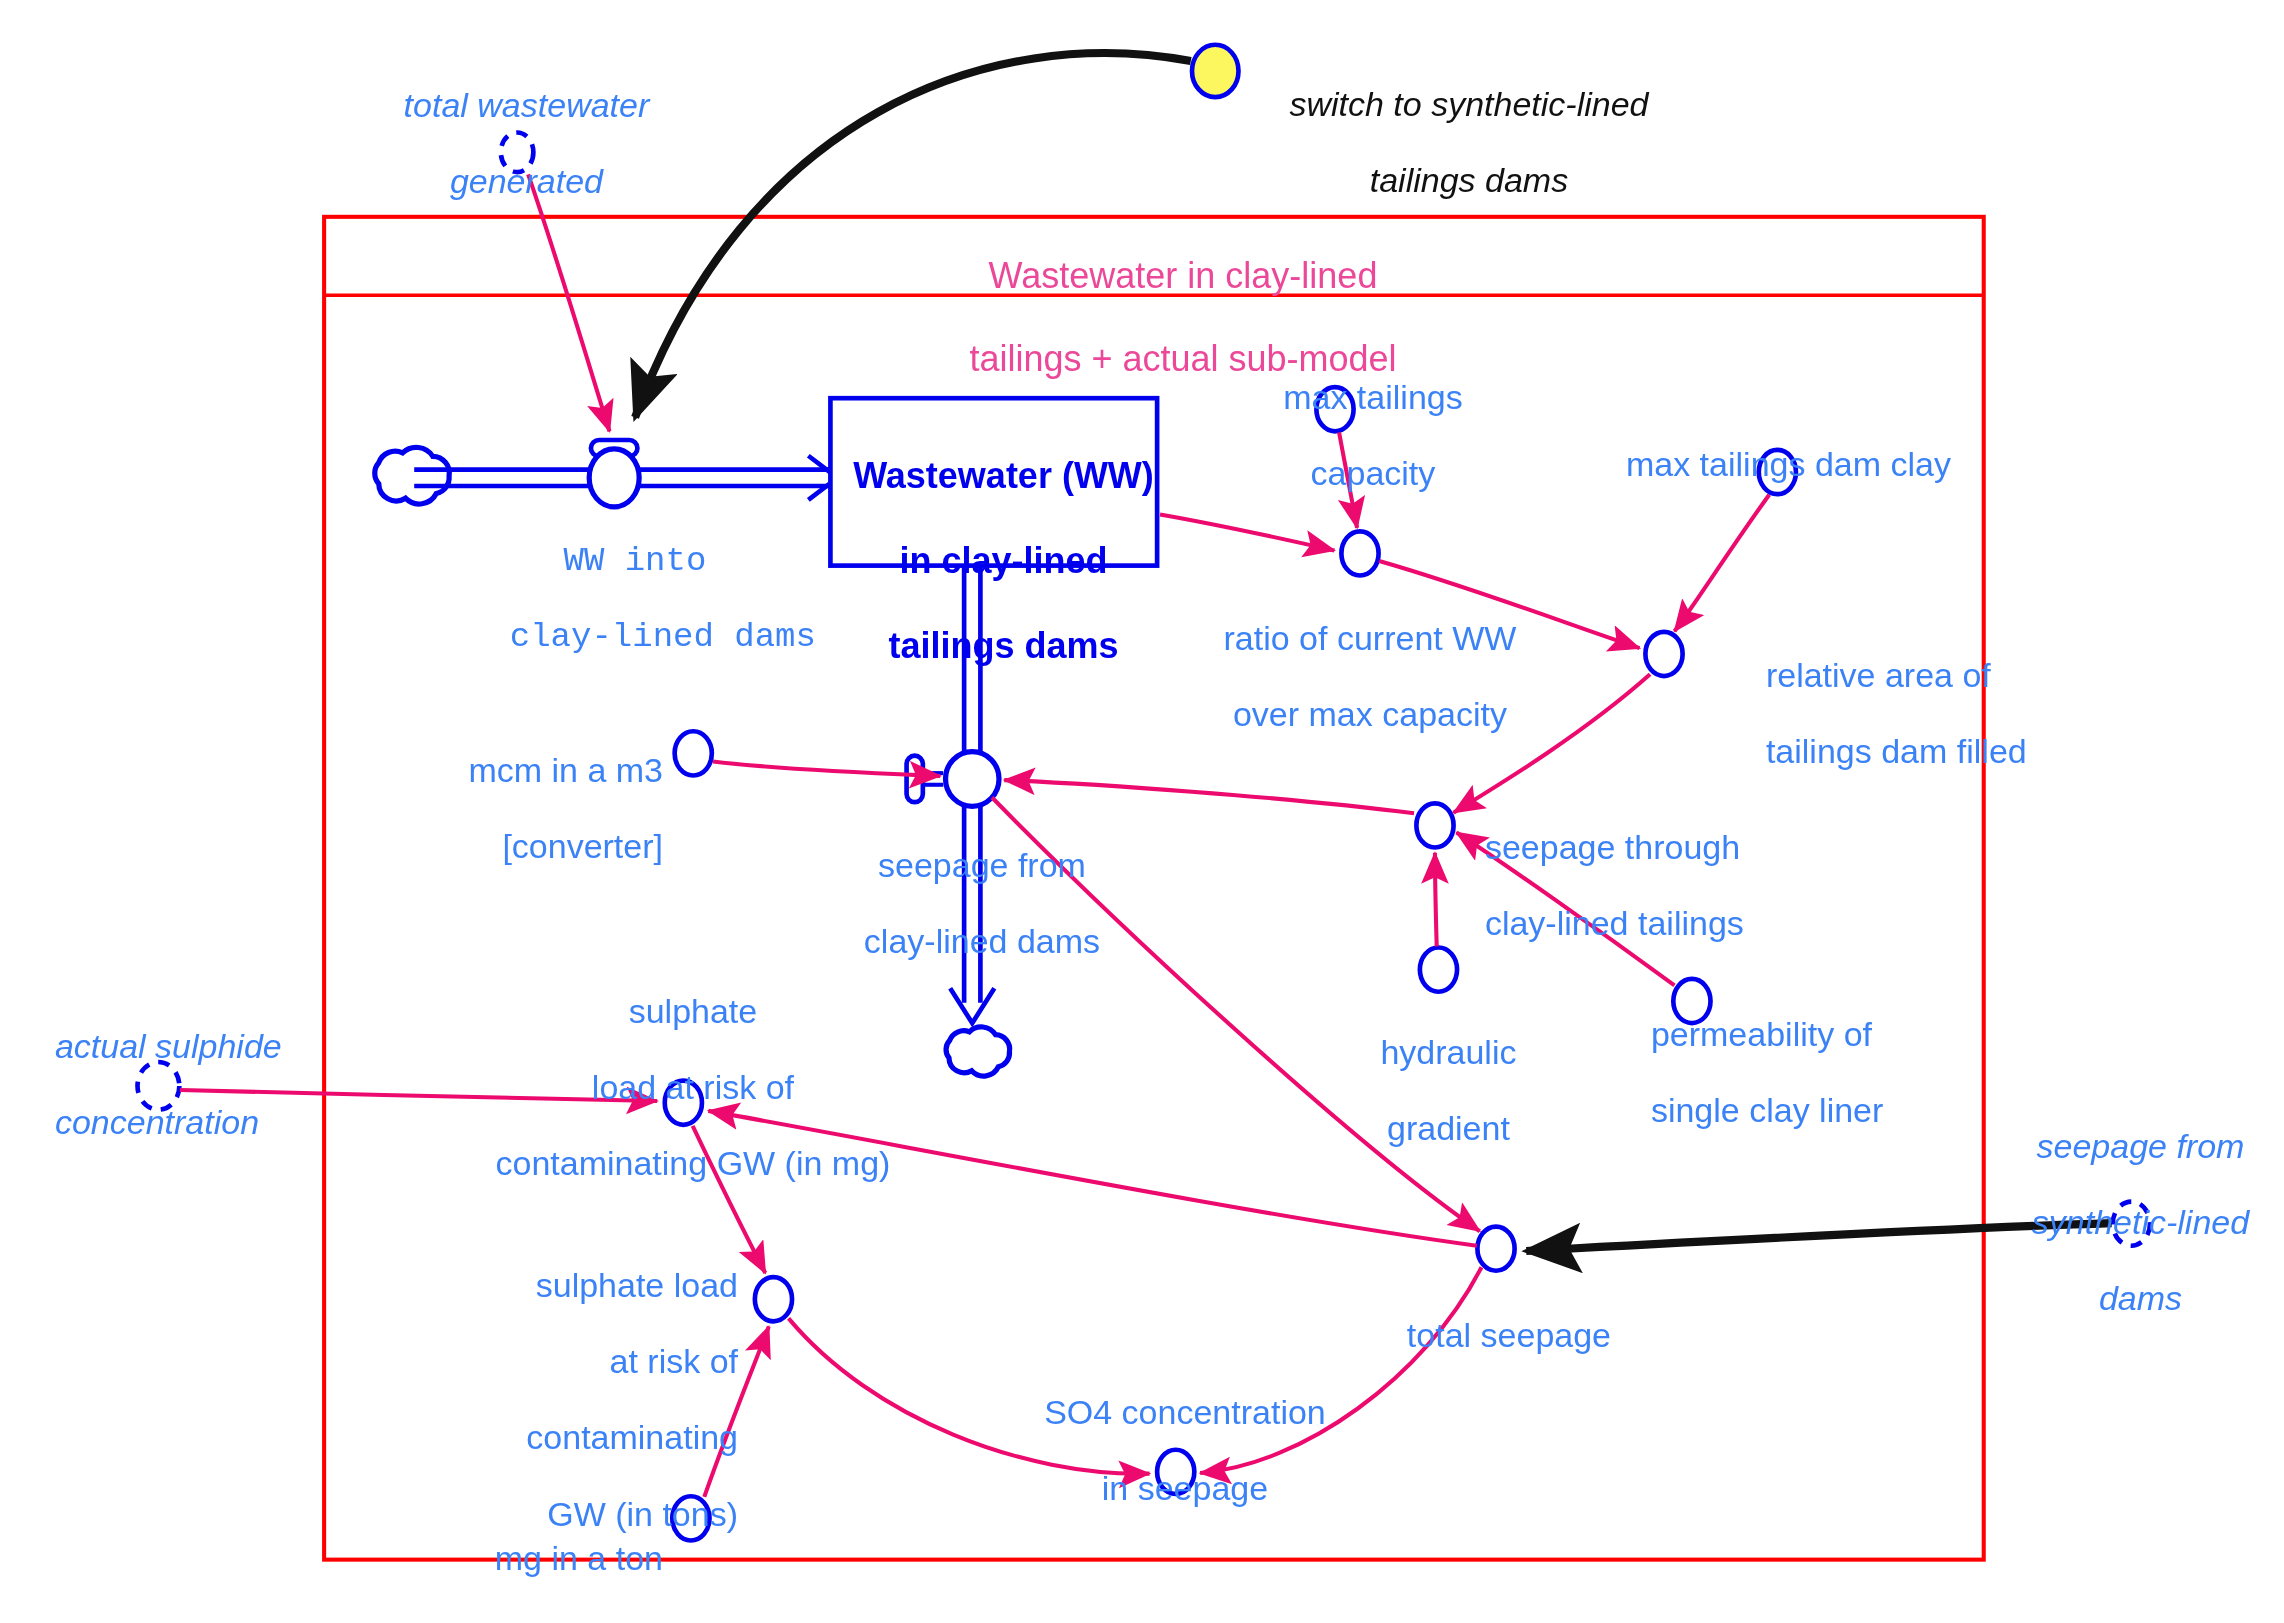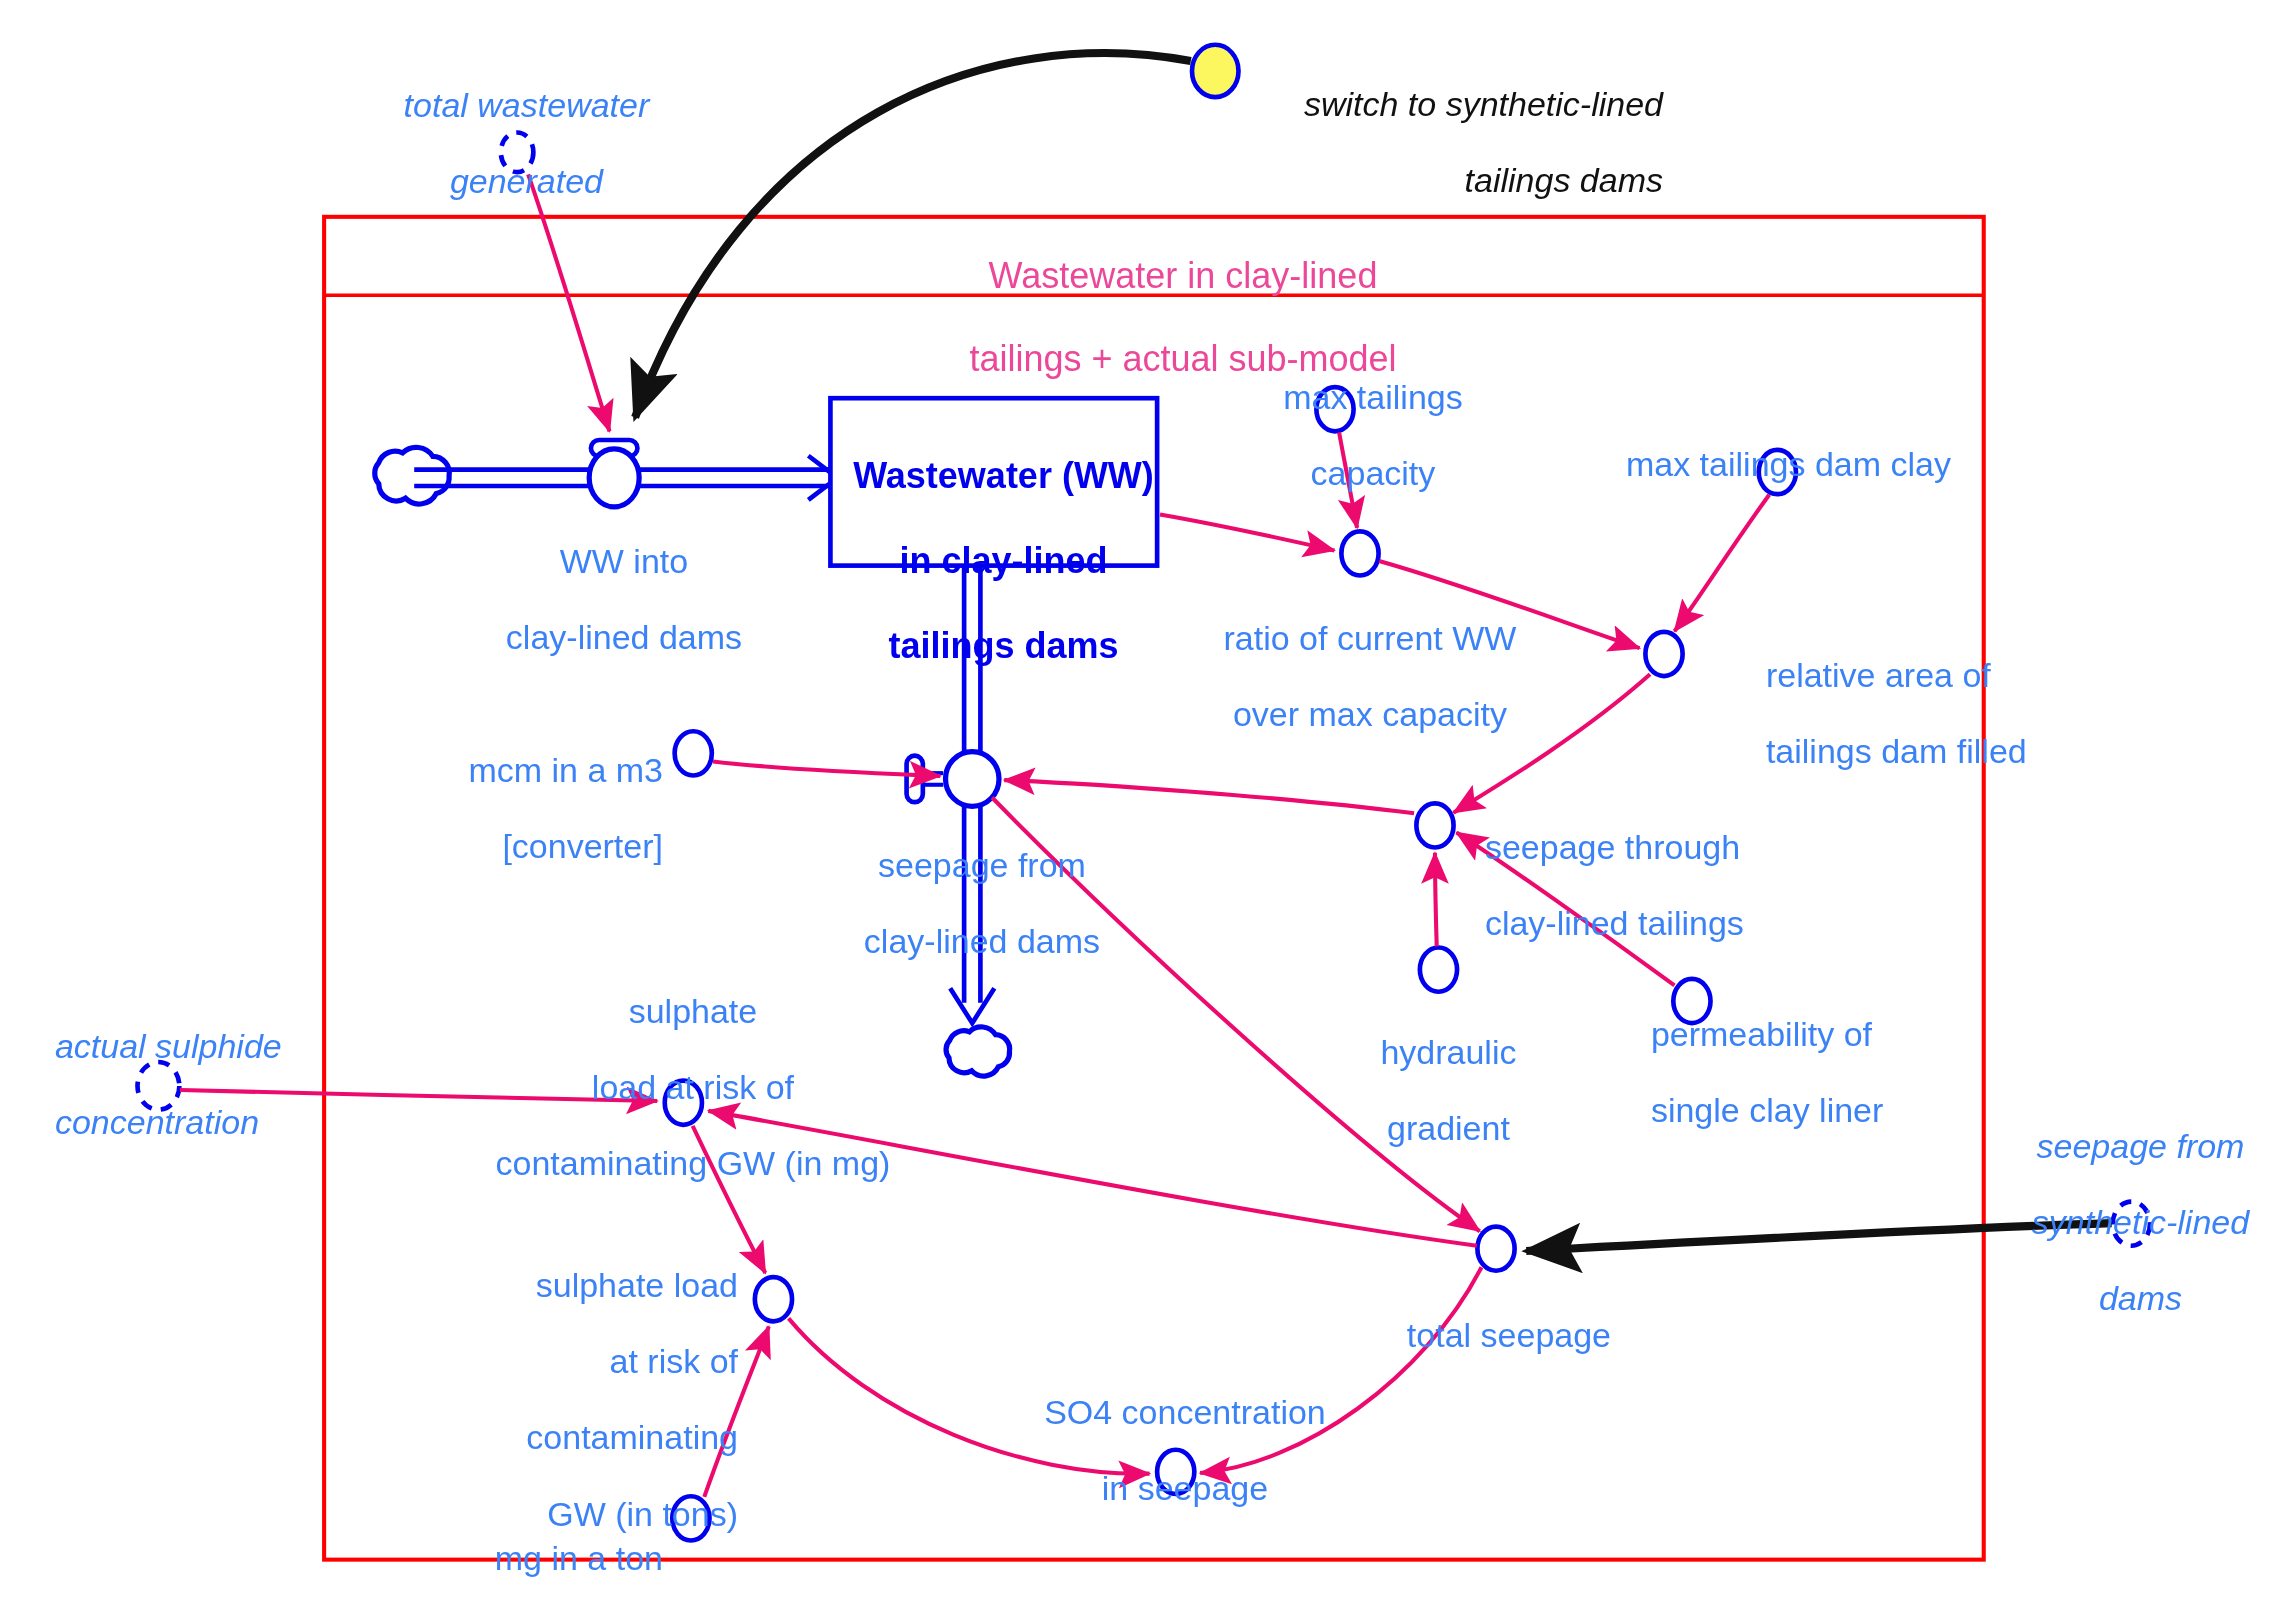--- a/index.html
+++ b/index.html
@@ -124,21 +124,21 @@
   <span>Wastewater in clay-lined</span><br>
   <span>tailings + actual sub-model</span>
 </div>
 
 <div class="stocklabel" style="left:830px;top:413px;width:327px;">
   <span>Wastewater (WW)</span><br>
   <span>in clay-lined</span><br>
   <span>tailings dams</span>
 </div>
 
-<div class="lbl" style="left:469px;top:504px;width:291px;">
+<div class="lbl" style="left:469px;top:504px;width:291px;font-family:Liberation Mono, monospace;">
   <span>WW into</span><br>
   <span>clay-lined dams</span>
 </div>
 
 <div class="lbl" style="left:827px;top:808px;width:291px;">
   <span>seepage from</span><br>
   <span>clay-lined dams</span>
 </div>
 
 <div class="lbl" style="left:1215px;top:340px;width:297px;">
@@ -199,21 +199,21 @@
 </div>
 
 <div class="lbl right" style="left:372px;top:1501px;width:291px;">
   <span>mg in a ton</span>
 </div>
 
 <div class="lbl" style="left:1354px;top:1278px;width:291px;">
   <span>total seepage</span>
 </div>
 
-<div class="lbl black" style="left:1256px;top:47px;width:407px;text-align:right;">
+<div class="lbl black" style="left:1256px;top:47px;width:407px;text-align:center;">
   <span>switch to synthetic-lined</span><br>
   <span>tailings dams</span>
 </div>
 
 <div class="lbl ital" style="left:360px;top:48px;width:314px;">
   <span>total wastewater</span><br>
   <span>generated</span>
 </div>
 
 <div class="lbl ital left" style="left:36px;top:989px;width:273px;">

